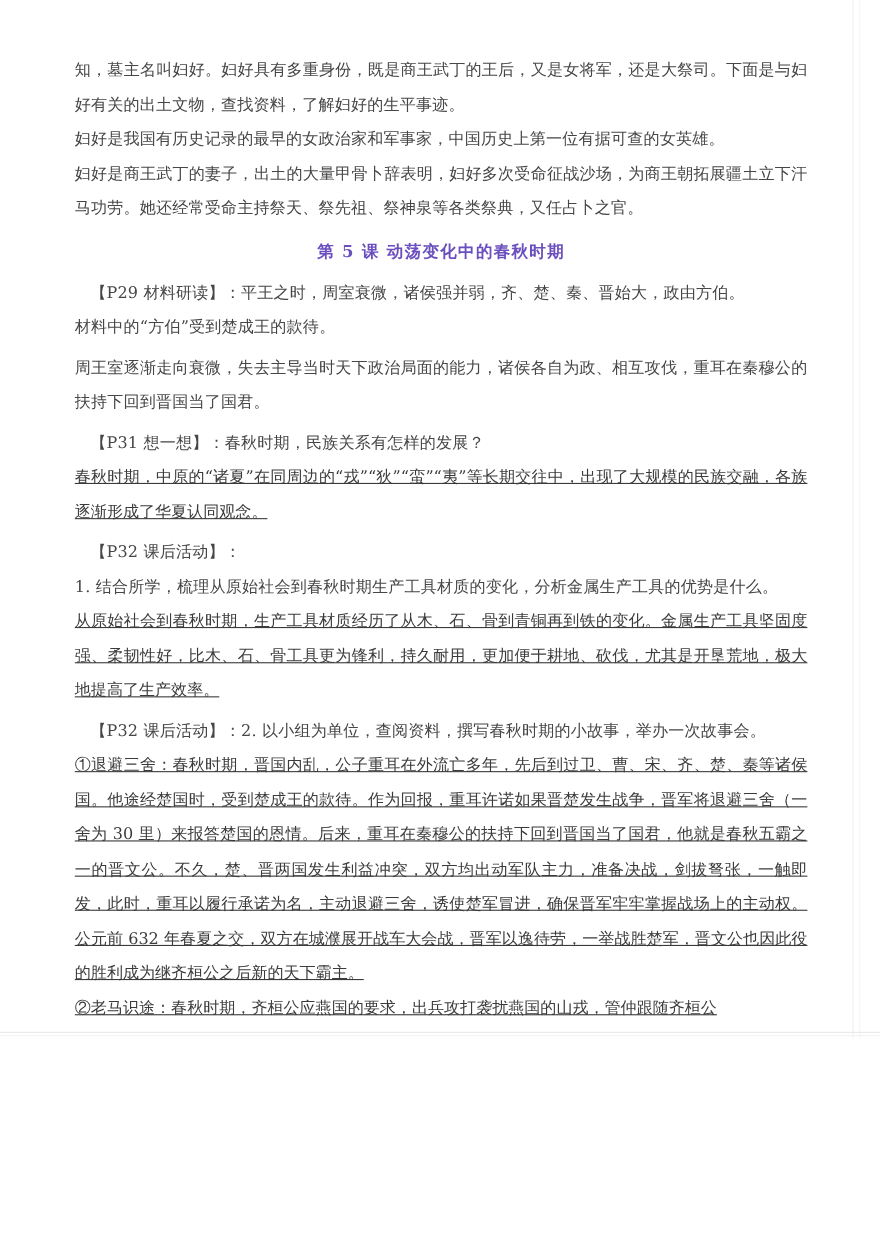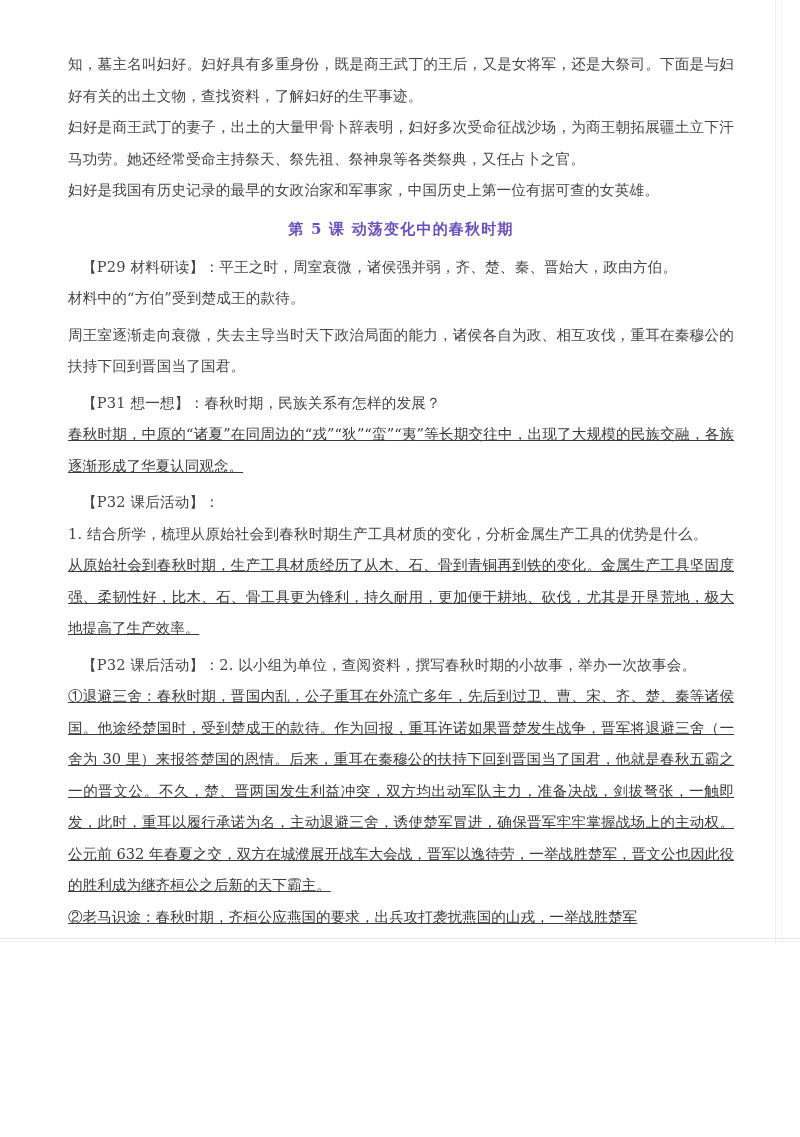--- a/index.html
+++ b/index.html
@@ -130,22 +130,22 @@
 <div class="page">
 
   <div class="edge-right"></div>
   <div class="edge-right2"></div>
   <div class="edge-bottom"></div>
   <div class="edge-bottom2"></div>
 
   <div class="content">
 
     <p class="p kai">知，墓主名叫妇好。妇好具有多重身份，既是商王武丁的王后，又是女将军，还是大祭司。下面是与妇好有关的出土文物，查找资料，了解妇好的生平事迹。</p>
+    <p class="p kai">妇好是我国有历史记录的最早的女政治家和军事家，中国历史上第一位有据可查的女英雄。</p>
     <p class="p kai">妇好是商王武丁的妻子，出土的大量甲骨卜辞表明，妇好多次受命征战沙场，为商王朝拓展疆土立下汗马功劳。她还经常受命主持祭天、祭先祖、祭神泉等各类祭典，又任占卜之官。</p>
-    <p class="p kai">妇好是我国有历史记录的最早的女政治家和军事家，中国历史上第一位有据可查的女英雄。</p>
 
     <h2 class="heading">第 5 课 动荡变化中的春秋时期</h2>
 
     <p class="p kai indent1">【P29 材料研读】：平王之时，周室衰微，诸侯强并弱，齐、楚、秦、晋始大，政由方伯。</p>
     <p class="p kai">材料中的“方伯”受到楚成王的款待。</p>
 
     <div class="spacer-sm"></div>
 
     <p class="p kai">周王室逐渐走向衰微，失去主导当时天下政治局面的能力，诸侯各自为政、相互攻伐，重耳在秦穆公的扶持下回到晋国当了国君。</p>
 
@@ -157,21 +157,21 @@
     <div class="spacer-sm"></div>
 
     <p class="p kai indent1">【P32 课后活动】：</p>
     <p class="p kai">1. 结合所学，梳理从原始社会到春秋时期生产工具材质的变化，分析金属生产工具的优势是什么。</p>
     <p class="p tight">从原始社会到春秋时期，生产工具材质经历了从木、石、骨到青铜再到铁的变化。金属生产工具坚固度强、柔韧性好，比木、石、骨工具更为锋利，持久耐用，更加便于耕地、砍伐，尤其是开垦荒地，极大地提高了生产效率。</p>
 
     <div class="spacer-sm"></div>
 
     <p class="p kai indent1">【P32 课后活动】：2. 以小组为单位，查阅资料，撰写春秋时期的小故事，举办一次故事会。</p>
     <p class="p tight">①退避三舍：春秋时期，晋国内乱，公子重耳在外流亡多年，先后到过卫、曹、宋、齐、楚、秦等诸侯国。他途经楚国时，受到楚成王的款待。作为回报，重耳许诺如果晋楚发生战争，晋军将退避三舍（一舍为 30 里）来报答楚国的恩情。后来，重耳在秦穆公的扶持下回到晋国当了国君，他就是春秋五霸之一的晋文公。不久，楚、晋两国发生利益冲突，双方均出动军队主力，准备决战，剑拔弩张，一触即发，此时，重耳以履行承诺为名，主动退避三舍，诱使楚军冒进，确保晋军牢牢掌握战场上的主动权。公元前 632 年春夏之交，双方在城濮展开战车大会战，晋军以逸待劳，一举战胜楚军，晋文公也因此役的胜利成为继齐桓公之后新的天下霸主。</p>
-    <p class="p tight">②老马识途：春秋时期，齐桓公应燕国的要求，出兵攻打袭扰燕国的山戎，一举战胜楚军</p>
+    <p class="p tight">②老马识途：春秋时期，齐桓公应燕国的要求，出兵攻打袭扰燕国的山戎，管仲跟随齐桓公</p>
 
   </div>
 
   <div class="watermark">vv99.net</div>
 
   <div class="footer">第 4 页 共 17 页</div>
 
 </div>
 
 </body></html>

